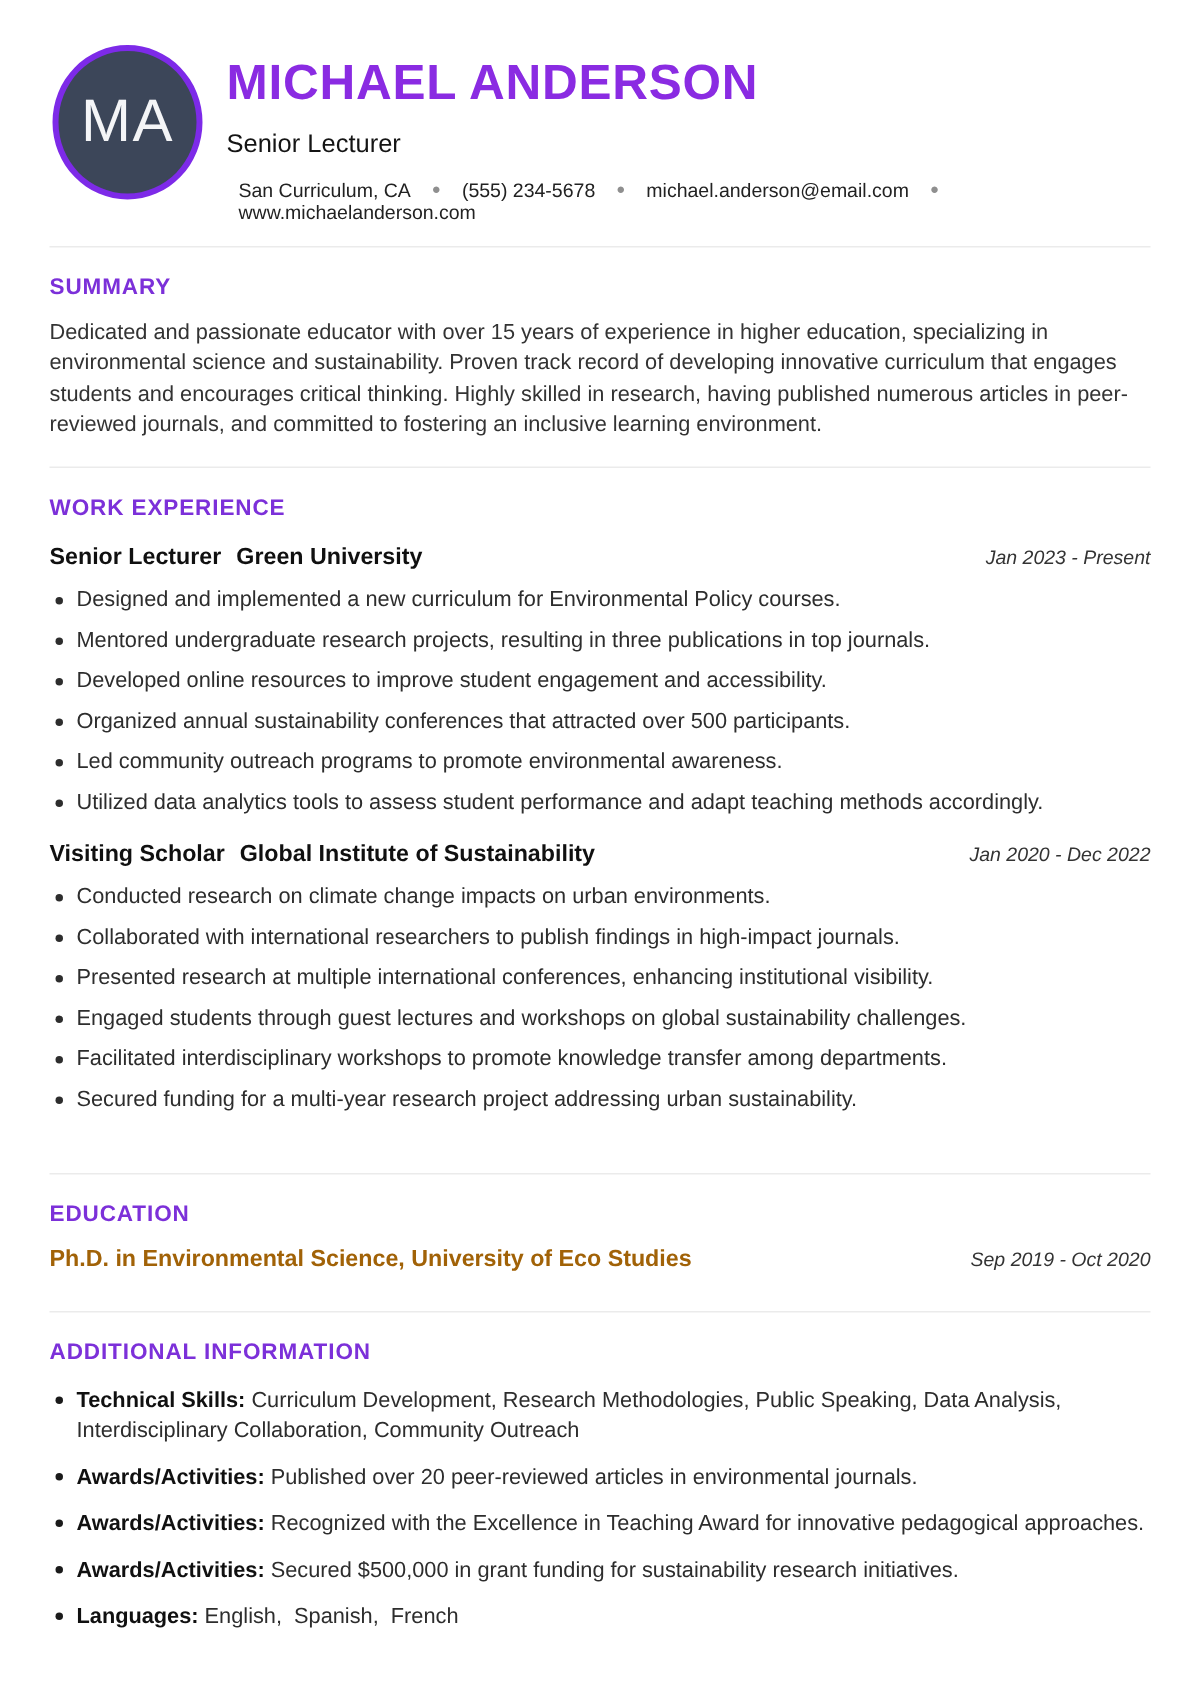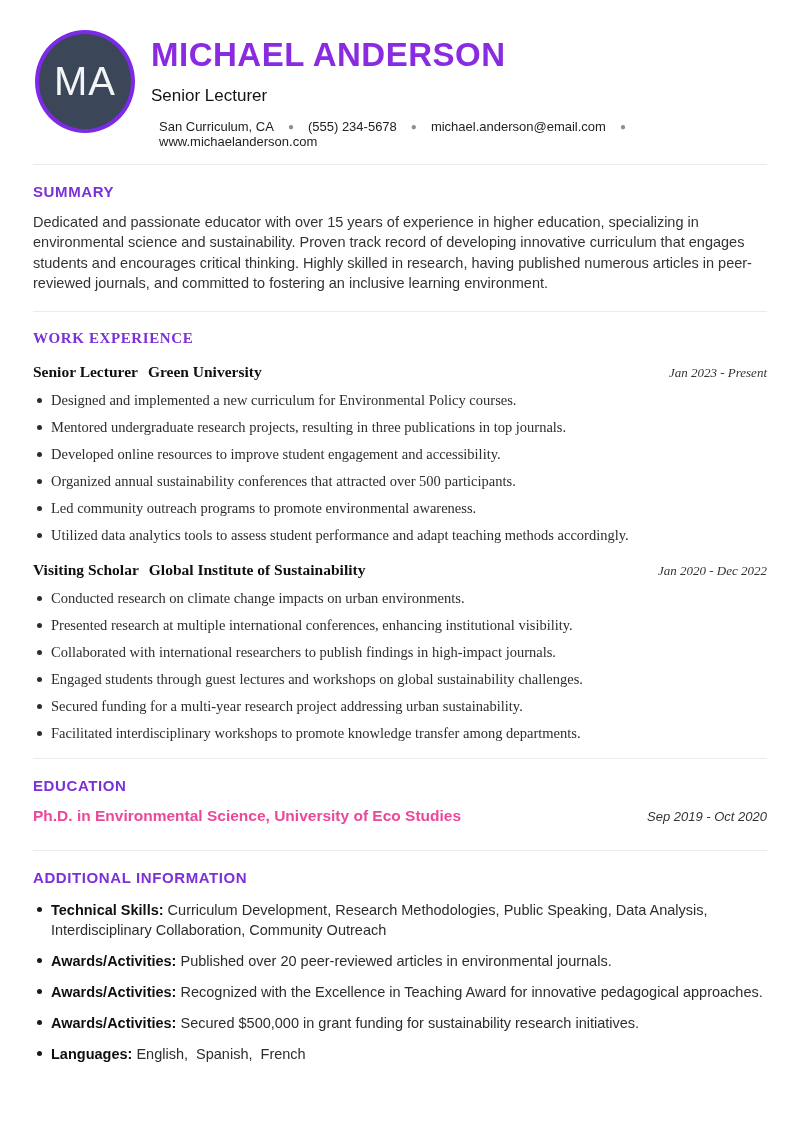--- a/index.html
+++ b/index.html
@@ -106,31 +106,31 @@
     margin-bottom: 8px;
   }
   ul.bullets li::before {
     content: "";
     position: absolute;
     left: 4px; top: 7px;
     width: 5px; height: 5px;
     border-radius: 50%;
     background: #2d2d2d;
   }
-  .work-section { margin-bottom: 15px; font-family: Liberation Serif, serif; }
+  .work-section { margin-bottom: 39px; }
 
   
   .edu-row {
     display: flex;
     justify-content: space-between;
     align-items: baseline;
     margin-top: 13px;
     margin-bottom: 25px;
   }
-  .edu-degree { font-size: 15.5px; font-weight: 700; color: #ec4899; }
+  .edu-degree { font-size: 15.5px; font-weight: 700; color: #a16207; }
 
   
   ul.addl { list-style: none; margin-top: 14px; }
   ul.addl li {
     position: relative;
     padding-left: 18px;
     font-size: 14.5px;
     line-height: 20px;
     color: #2d2d2d;
     margin-bottom: 11px;
@@ -201,25 +201,25 @@
 
     <div class="job">
       <div class="job-head">
         <div class="job-title-line">
           <span>Visiting Scholar</span><span class="job-company">Global Institute of Sustainability</span>
         </div>
         <span class="job-dates">Jan 2020 - Dec 2022</span>
       </div>
       <ul class="bullets">
         <li>Conducted research on climate change impacts on urban environments.</li>
+        <li>Collaborated with international researchers to publish findings in high-impact journals.</li>
         <li>Presented research at multiple international conferences, enhancing institutional visibility.</li>
-        <li>Collaborated with international researchers to publish findings in high-impact journals.</li>
         <li>Engaged students through guest lectures and workshops on global sustainability challenges.</li>
+        <li>Facilitated interdisciplinary workshops to promote knowledge transfer among departments.</li>
         <li>Secured funding for a multi-year research project addressing urban sustainability.</li>
-        <li>Facilitated interdisciplinary workshops to promote knowledge transfer among departments.</li>
       </ul>
     </div>
   </div>
 
   <hr class="divider">
 
   <div class="section">
     <div class="section-heading">EDUCATION</div>
     <div class="edu-row">
       <span class="edu-degree">Ph.D. in Environmental Science, University of Eco Studies</span>

